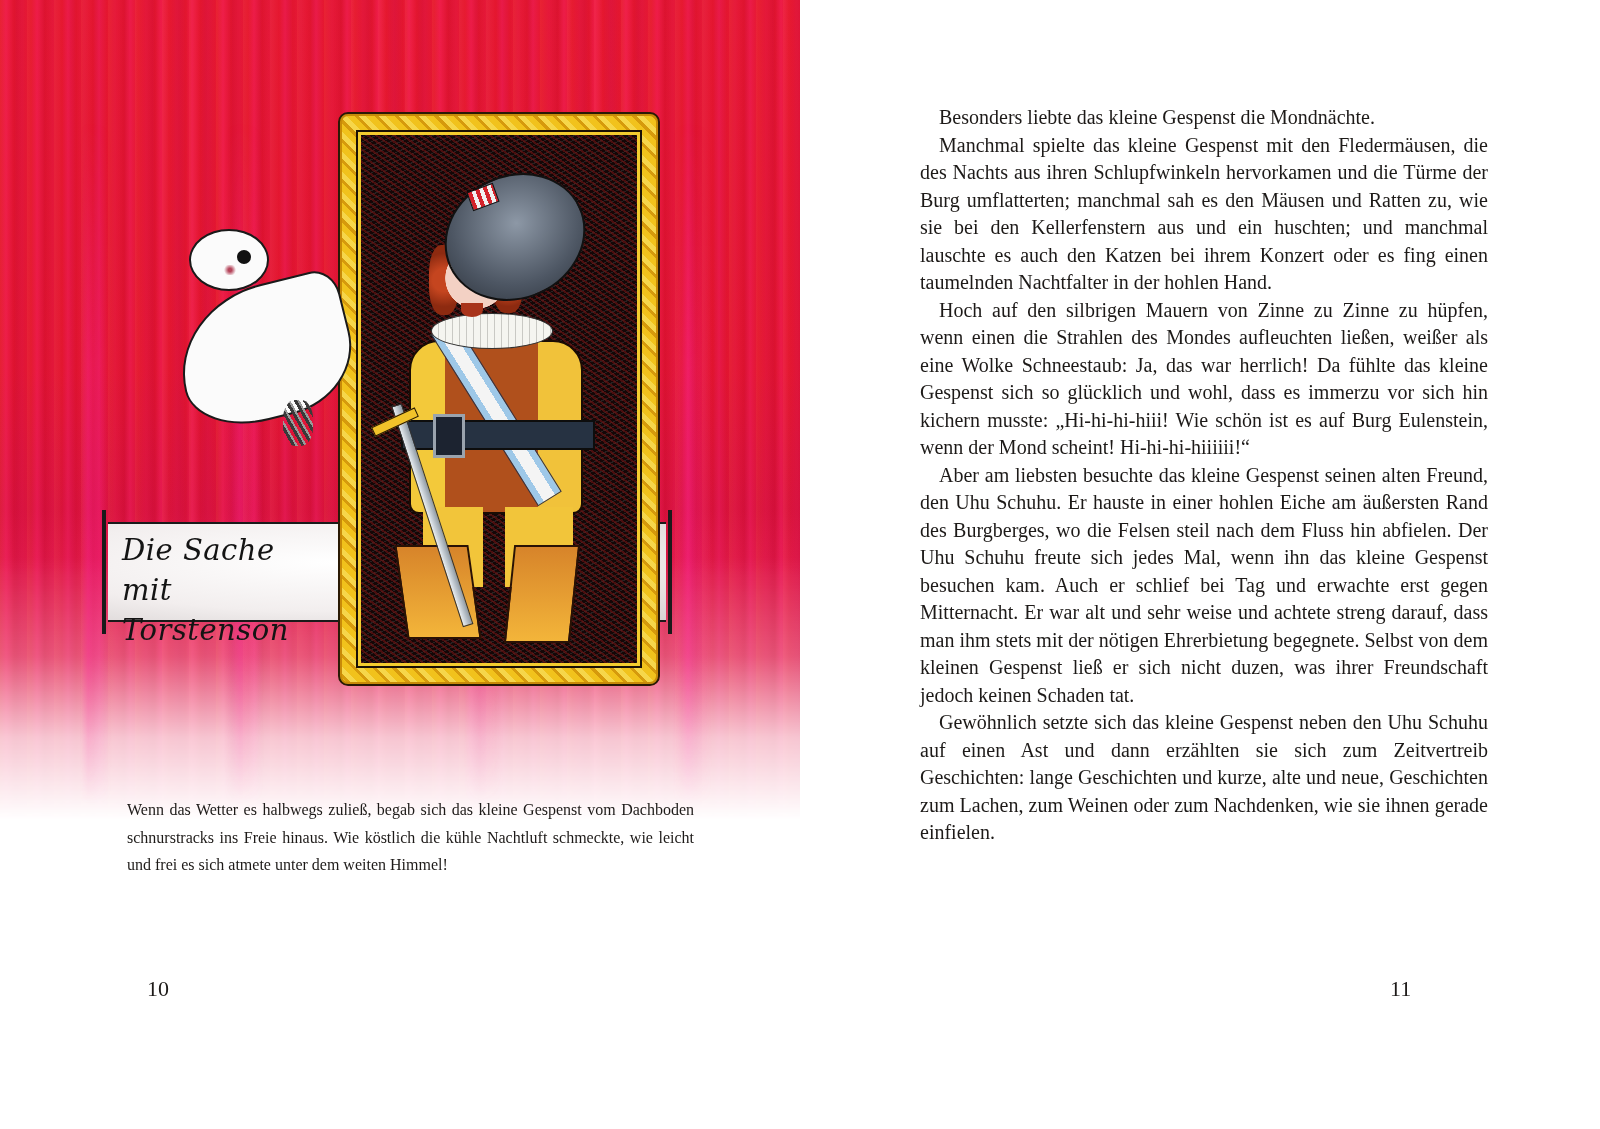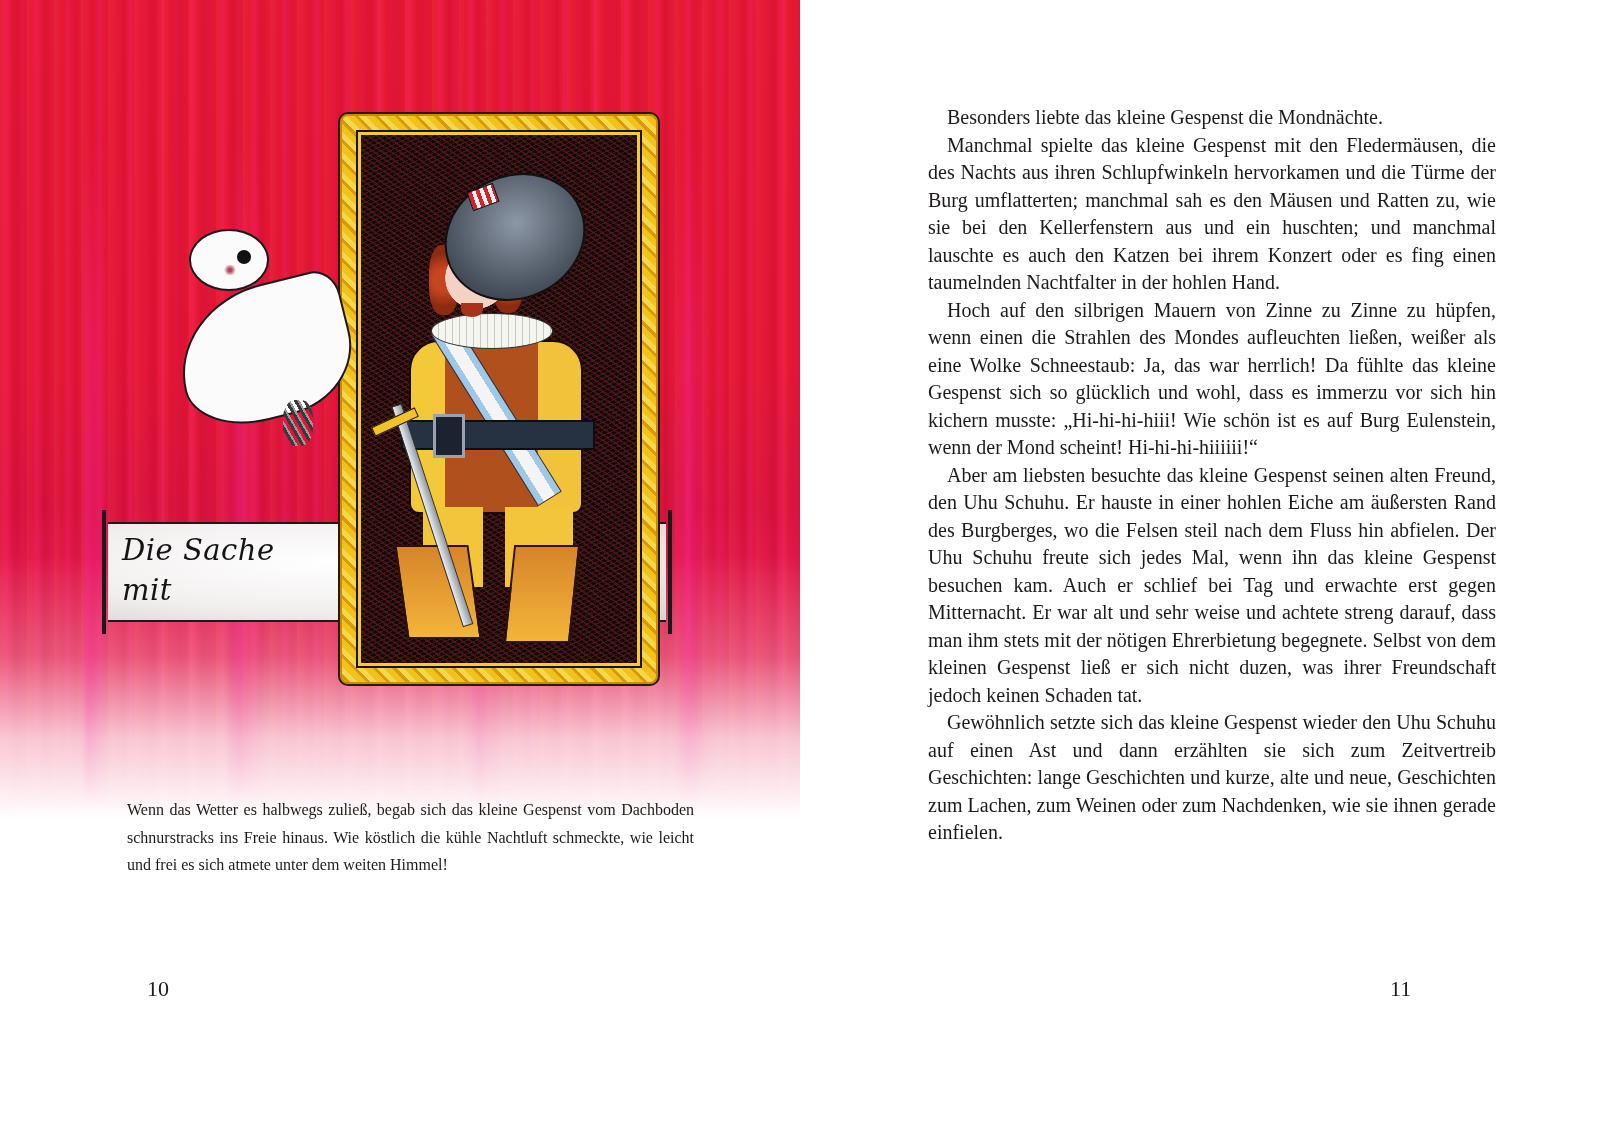--- a/index.html
+++ b/index.html
@@ -149,39 +149,40 @@
     .left-text p { margin: 0; }
     .page-num {
       position: absolute; top: 976px; font-size: 22px; line-height: 26px;
     }
     .page-num.left { left: 147px; }
     .page-num.right { left: 1427px; }
 
     
     .page-right { position: absolute; left: 800px; top: 0; width: 800px; height: 1129px; }
     .right-text {
-      position: absolute; left: 128px; top: 104px; width: 568px;
+      position: absolute; left: 120px; top: 104px; width: 568px;
       font-size: 20px; line-height: 27.5px; text-align: justify;
     }
     .right-text p { margin: 0; text-indent: 19px; }
     .right-text p.last-line-justify { text-align-last: justify; }
   </style>
 </head>
 <body>
 
 <div class="spread">
 
   <div class="page-left">
     <div class="illustration">
       <div class="paint-bg"></div>
       <div class="pink-streaks"></div>
 
       <div class="banner"></div>
       <div class="banner-title">
         <div>Die Sache mit</div>
+        <div>Torstenson</div>
       </div>
 
       <div class="frame frame-over">
         <div class="frame-inner">
           <div class="coat"></div>
           <div class="sash"></div>
           <div class="legs"></div>
           <div class="boot-l"></div>
           <div class="boot-r"></div>
           <div class="belt"></div>
@@ -211,18 +212,18 @@
     </div>
     <div class="page-num left">10</div>
   </div>
 
   <div class="page-right">
     <div class="right-text">
       <p>Besonders liebte das kleine Gespenst die Mondnächte.</p>
       <p>Manchmal spielte das kleine Gespenst mit den Fledermäusen, die des Nachts aus ihren Schlupfwinkeln hervorkamen und die Türme der Burg umflatterten; manchmal sah es den Mäusen und Ratten zu, wie sie bei den Kellerfenstern aus und ein husch­ten; und manchmal lauschte es auch den Katzen bei ihrem Kon­zert oder es fing einen taumelnden Nachtfalter in der hohlen Hand.</p>
       <p>Hoch auf den silbrigen Mauern von Zinne zu Zinne zu hüpfen, wenn einen die Strahlen des Mondes aufleuchten ließen, weißer als eine Wolke Schneestaub: Ja, das war herrlich! Da fühlte das kleine Gespenst sich so glücklich und wohl, dass es immerzu vor sich hin kichern musste: „Hi-hi-hi-hiii! Wie schön ist es auf Burg Eulen­stein, wenn der Mond scheint! Hi-hi-hi-hiiiiii!“</p>
       <p>Aber am liebsten besuchte das kleine Gespenst seinen alten Freund, den Uhu Schuhu. Er hauste in einer hohlen Eiche am äußersten Rand des Burgberges, wo die Felsen steil nach dem Fluss hin abfielen. Der Uhu Schuhu freute sich jedes Mal, wenn ihn das kleine Gespenst besuchen kam. Auch er schlief bei Tag und erwachte erst gegen Mitternacht. Er war alt und sehr weise und achtete streng darauf, dass man ihm stets mit der nöti­gen Ehrerbietung begegnete. Selbst von dem kleinen Gespenst ließ er sich nicht duzen, was ihrer Freundschaft jedoch keinen Scha­den tat.</p>
-      <p>Gewöhnlich setzte sich das kleine Gespenst wieder den Uhu Schuhu auf einen Ast und dann erzählten sie sich zum Zeitver­treib Geschichten: lange Geschichten und kurze, alte und neue, Geschichten zum Lachen, zum Weinen oder zum Nachdenken, wie sie ihnen gerade einfielen.</p>
+      <p>Gewöhnlich setzte sich das kleine Gespenst neben den Uhu Schuhu auf einen Ast und dann erzählten sie sich zum Zeitver­treib Geschichten: lange Geschichten und kurze, alte und neue, Geschichten zum Lachen, zum Weinen oder zum Nachdenken, wie sie ihnen gerade einfielen.</p>
     </div>
     <div class="page-num right" style="left:590px;">11</div>
   </div>
 
 </div>
 
 </body></html>

